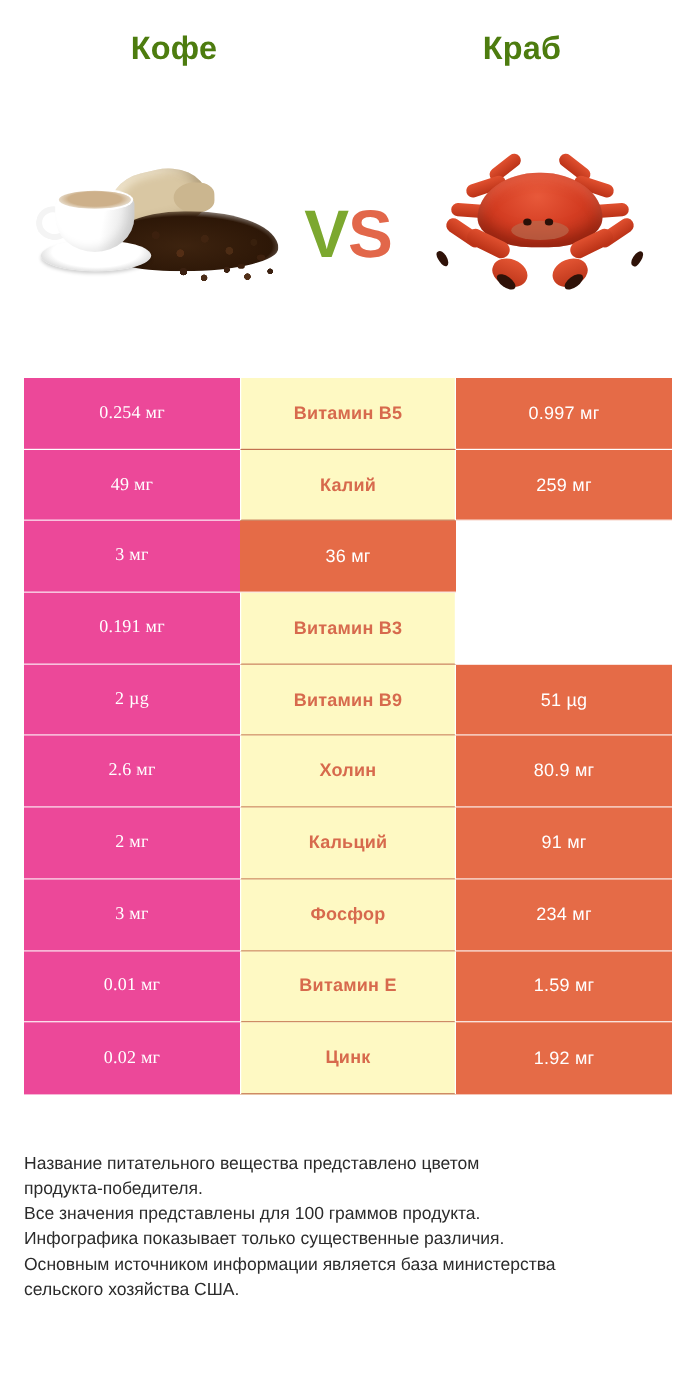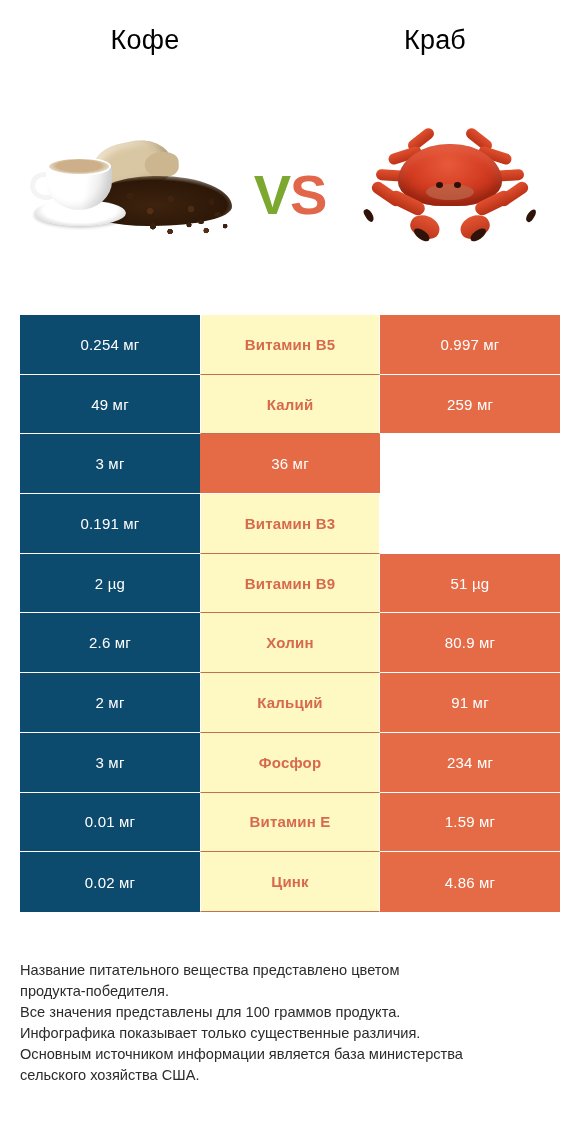--- a/index.html
+++ b/index.html
@@ -29,22 +29,22 @@
     width: 580px;
     height: 44px;
     display: flex;
     align-items: center;
   }
   .title {
     flex: 0 0 290px;
     text-align: center;
     font-size: 27px;
     line-height: 34px;
-    color: #000000;
-    font-weight: 400;
+    color: #4d7c0f;
+    font-weight: 700;
     letter-spacing: 0.2px;
   }
 
   
   .hero {
     position: absolute;
     top: 120px;
     left: 0;
     width: 580px;
     height: 150px;
@@ -300,23 +300,24 @@
   .cell {
     display: flex;
     align-items: center;
     justify-content: center;
     font-size: 15px;
     letter-spacing: 0.2px;
     box-sizing: border-box;
   }
   .cell.left {
     flex: 0 0 180px;
-    background: #0c4a6e;
+    background: #ec4899;
     color: #ffffff;
     border-bottom: 1.6px solid #ffffff;
+    font-family: Liberation Serif, serif;
   }
   .cell.name {
     flex: 0 0 180px;
     background: #fef9c3;
     color: #d76a4d;
     font-weight: 700;
     border-bottom: 1.2px solid #c2714f;
     border-left: 1.2px solid #ffffff;
     border-right: 1.2px solid #ffffff;
   }
@@ -447,21 +448,21 @@
 
     <div class="row">
       <div class="cell left">0.01 мг</div>
       <div class="cell name">Витамин E</div>
       <div class="cell right">1.59 мг</div>
     </div>
 
     <div class="row">
       <div class="cell left">0.02 мг</div>
       <div class="cell name">Цинк</div>
-      <div class="cell right">4.86 мг</div>
+      <div class="cell right">1.92 мг</div>
     </div>
 
   </div>
 
   <div class="footer">
     <div>Название питательного вещества представлено цветом</div>
     <div>продукта-победителя.</div>
     <div>Все значения представлены для 100 граммов продукта.</div>
     <div>Инфографика показывает только существенные различия.</div>
     <div>Основным источником информации является база министерства</div>

